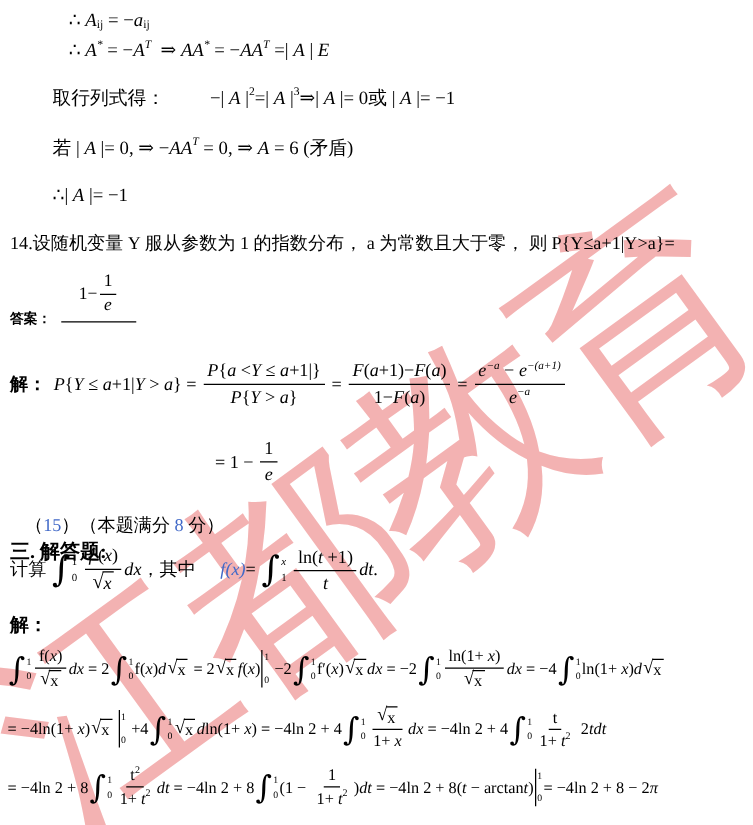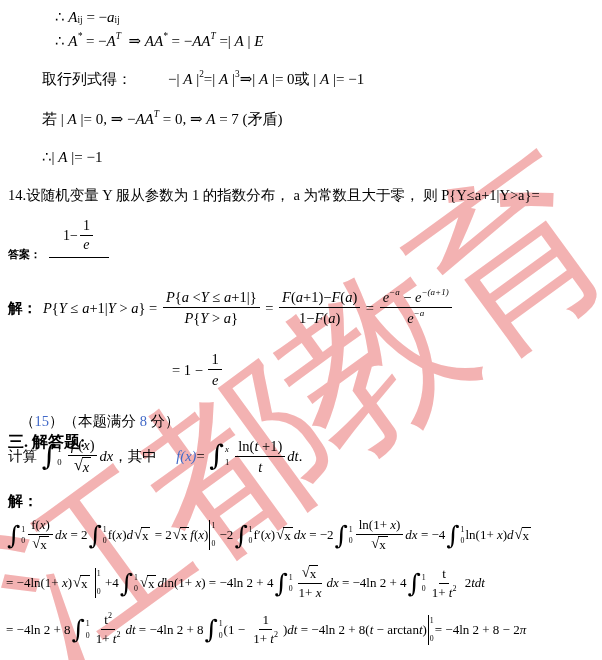--- a/index.html
+++ b/index.html
@@ -45,21 +45,21 @@
 </style>
 </head>
 <body>
 
 <div id="page">
   <div class="watermark">江都教育</div>
 
   <div class="mline" style="left:55px;top:8px"><span class="mt">∴ </span><span class="tok-i">A</span><span class="tok-sub">ij</span><span class="mt"> = −</span><span class="tok-i">a</span><span class="tok-sub">ij</span></div>
   <div class="mline" style="left:55px;top:32px"><span class="mt">∴ </span><span class="tok-i">A</span><span class="tok-supi">*</span><span class="mt"> = −</span><span class="tok-i">A</span><span class="tok-supi">T</span><span class="mt">  ⇒ </span><span class="tok-i">AA</span><span class="tok-supi">*</span><span class="mt"> = −</span><span class="tok-i">AA</span><span class="tok-supi">T</span><span class="mt"> =| </span><span class="tok-i">A</span><span class="mt"> | </span><span class="tok-i">E</span></div>
   <div class="mline" style="left:42px;top:70px"><span class="mt">取行列式得：</span><span class="gap" style="width: 36px;"></span><span class="mt">−| </span><span class="tok-i">A</span><span class="mt"> |</span><span class="tok-sup">2</span><span class="mt">=| </span><span class="tok-i">A</span><span class="mt"> |</span><span class="tok-sup">3</span><span class="mt">⇒| </span><span class="tok-i">A</span><span class="mt"> |= 0或 | </span><span class="tok-i">A</span><span class="mt"> |= −1</span></div>
-  <div class="mline" style="left:42px;top:110px"><span class="mt">若 | </span><span class="tok-i">A</span><span class="mt"> |= 0, ⇒ −</span><span class="tok-i">AA</span><span class="tok-supi">T</span><span class="mt"> = 0, ⇒ </span><span class="tok-i">A</span><span class="mt"> = 7 (矛盾)</span></div>
+  <div class="mline" style="left:42px;top:110px"><span class="mt">若 | </span><span class="tok-i">A</span><span class="mt"> |= 0, ⇒ −</span><span class="tok-i">AA</span><span class="tok-supi">T</span><span class="mt"> = 0, ⇒ </span><span class="tok-i">A</span><span class="mt"> = 6 (矛盾)</span></div>
   <div class="mline" style="left:42px;top:148px"><span class="mt">∴| </span><span class="tok-i">A</span><span class="mt"> |= −1</span></div>
 
   <div class="mline" style="left:8px;top:186px;font-size:14.5px">14.设随机变量 Y 服从参数为 1 的指数分布， a 为常数且大于零， 则 P{Y≤a+1|Y&gt;a}=</div>
 
   <div class="ansline" style="left:8px;top:216px;height:46px">
     <span class="blabel">答案：</span>
     <span class="ans-expr">
         <span class="mt">1−</span>
         <span class="frac">
           <span class="fn">

